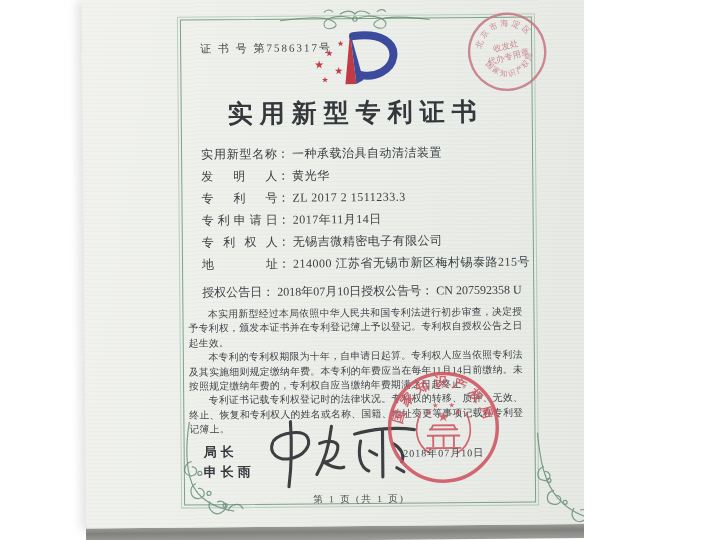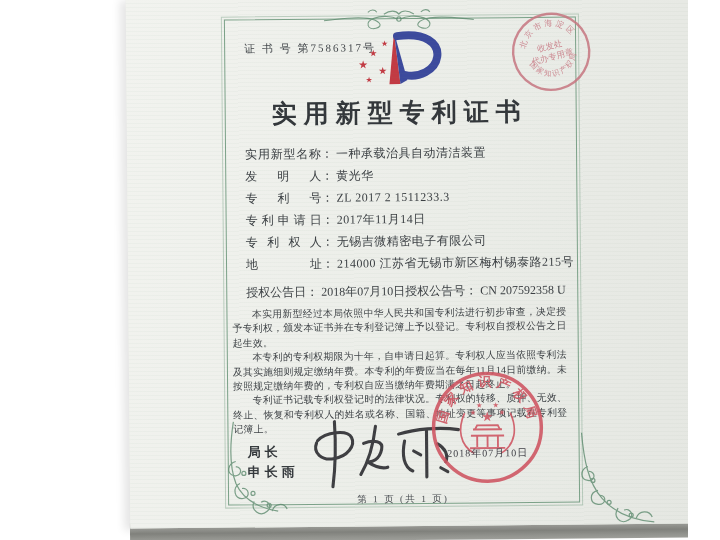--- a/index.html
+++ b/index.html
@@ -1,18 +1,18 @@
 <!DOCTYPE html>
 <html><head>
 <meta charset="utf-8">
 <style>
   html,body{margin:0;padding:0;}
   .stage{
-    position:relative;width:644px;height:540px;background:#ffffff;overflow:hidden;
-    font-family:"Liberation Serif","DejaVu Serif",serif;color:#3a3e42;margin-left:44px;
+    position:relative;width:584px;height:540px;background:#ffffff;overflow:hidden;
+    font-family:"Liberation Serif","DejaVu Serif",serif;color:#3a3e42;
   }
   
   .table-shadow{
     position:absolute;left:86px;top:521px;width:564px;height:19px;z-index:0;
     background:linear-gradient(to bottom,#c9cac5,#83847f 55%,#9d9e99);
     transform:rotate(-0.5deg);
   }
   .paper{
     position:absolute;left:84px;top:-4px;width:566px;height:530px;z-index:1;
     background:linear-gradient(100deg,#f2f3ef 0%,#ebede8 55%,#e5e7e2 100%);

